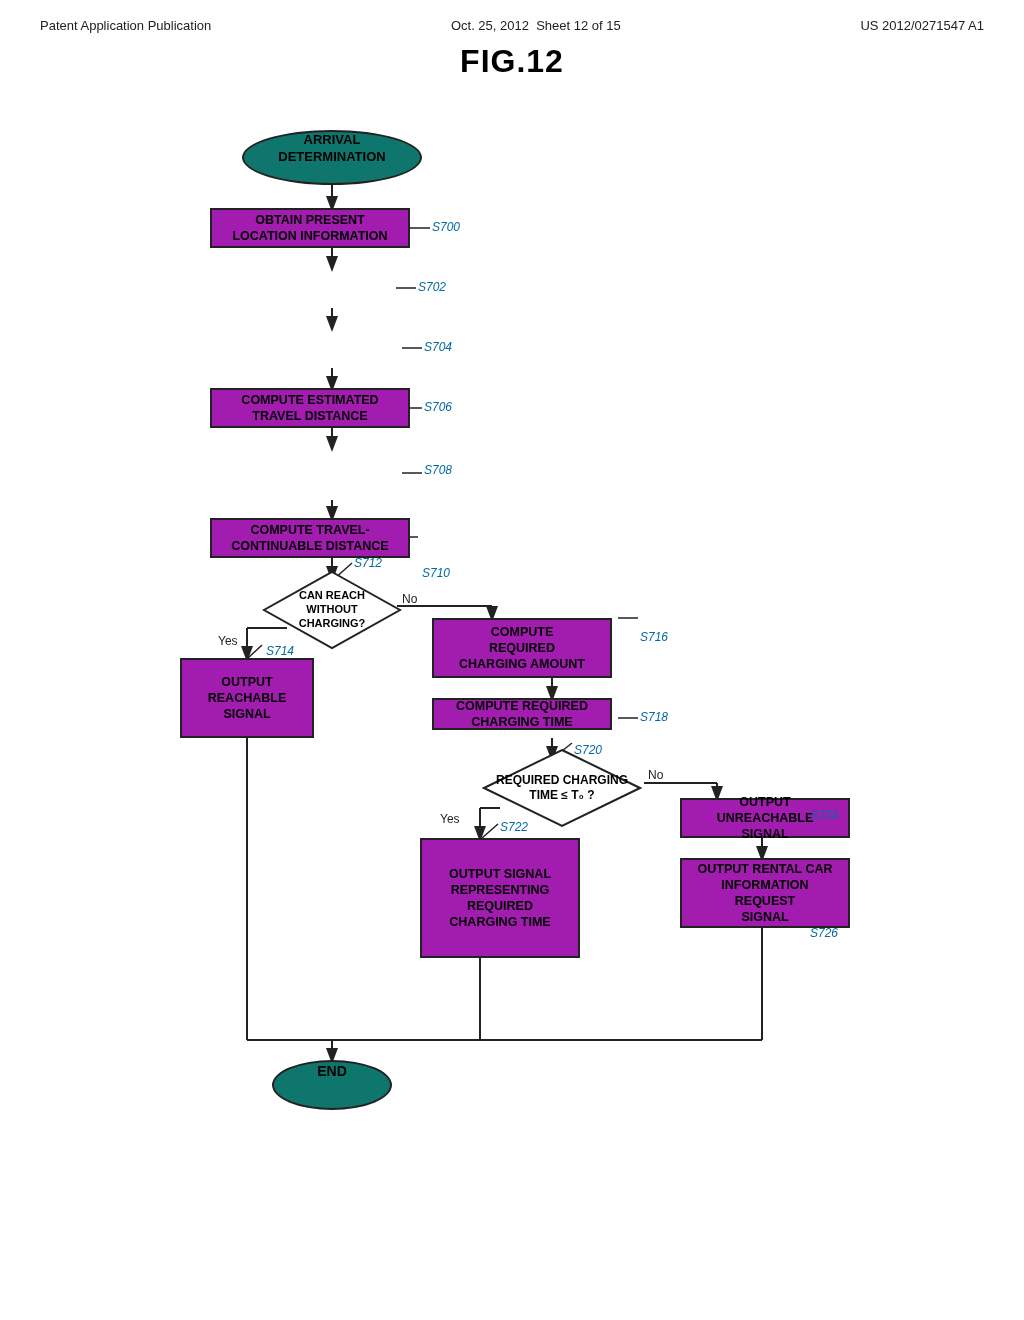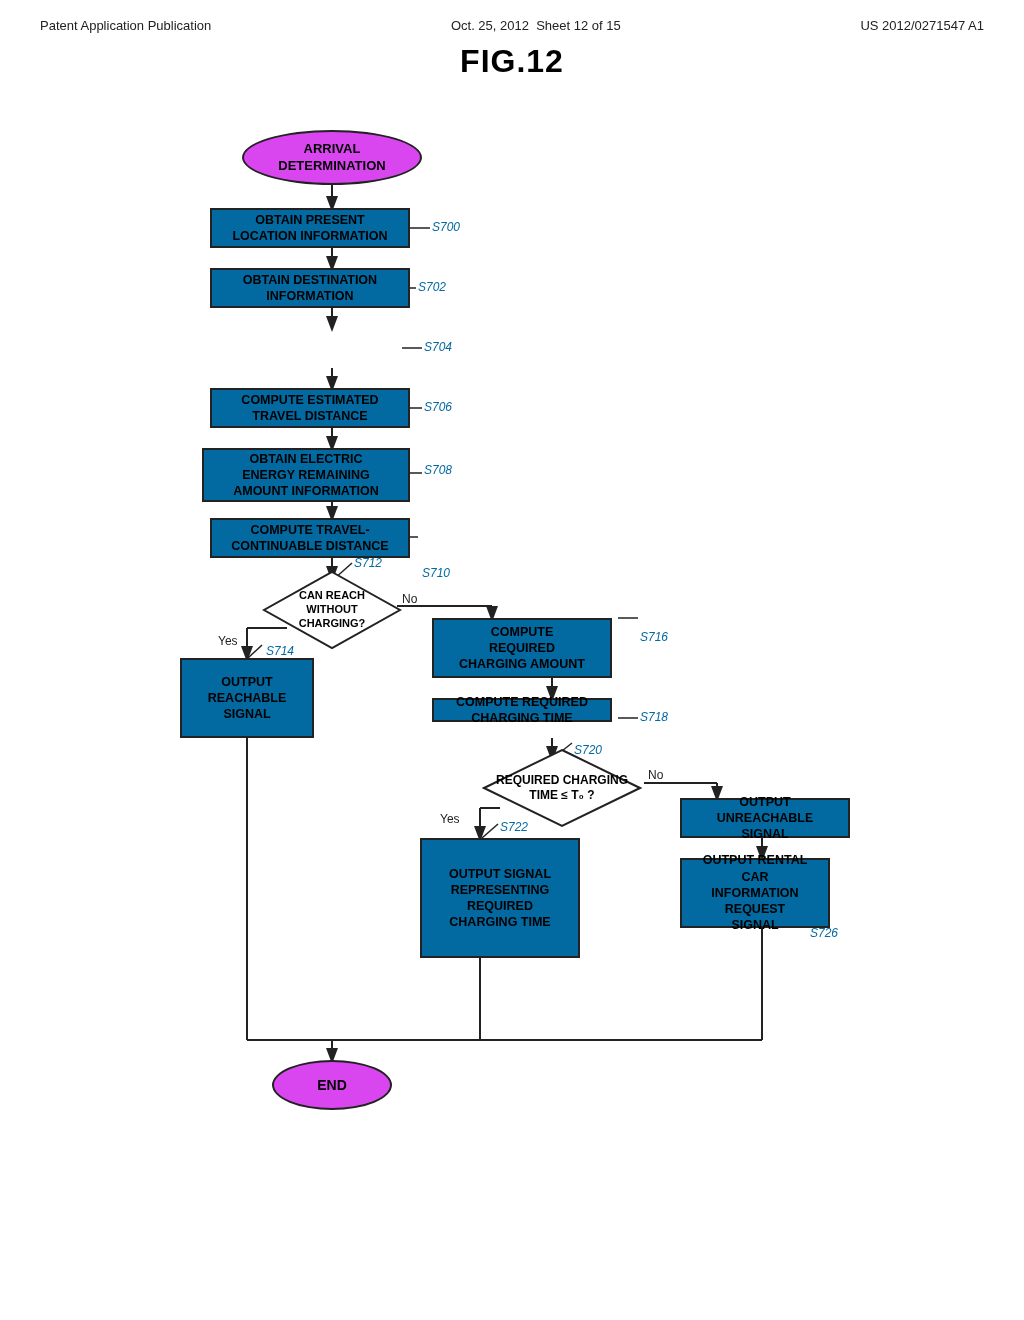--- a/index.html
+++ b/index.html
@@ -39,39 +39,38 @@
     
     .fc-wrap {
       position: relative;
       width: 100%;
       height: 1180px;
     }
 
     .fc-box {
       position: absolute;
       border: 2px solid #222;
-      background: #0369a1;
+      background: #a21caf;
       text-align: center;
       display: flex;
       align-items: center;
       justify-content: center;
       font-size: 12.5px;
       font-weight: bold;
       line-height: 1.3;
       padding: 4px 8px;
     }
 
     .fc-oval {
       position: absolute;
       border: 2px solid #222;
-      background: #d946ef;
+      background: #0f766e;
       border-radius: 50%;
       text-align: center;
       display: flex;
-      align-items: center;
       justify-content: center;
       font-size: 12.5px;
       font-weight: bold;
       line-height: 1.3;
     }
 
     
     .fc-svg {
       position: absolute;
       top: 0; left: 0;
@@ -191,39 +190,30 @@
     <div class="fc-oval" style="left:180px; top:30px; width:180px; height:55px;">
       <span style="font-size:13px; font-weight:bold; text-align:center; line-height:1.3;">ARRIVAL<br>DETERMINATION</span>
     </div>
 
     <div class="fc-box" style="left:148px; top:108px; width:200px; height:40px;">
       <span style="white-space:pre-line;">OBTAIN PRESENT
 LOCATION INFORMATION</span>
     </div>
     <div class="step-label" style="left:370px; top:120px;">S700</div>
 
-    <div class="fc-box" style="left:148px; top:168px; width:200px; height:40px;">
-      <span style="white-space:pre-line;">OBTAIN DESTINATION
-INFORMATION</span>
-    </div>
     <div class="step-label" style="left:356px; top:180px;">S702</div>
 
     <div class="step-label" style="left:362px; top:240px;">S704</div>
 
     <div class="fc-box" style="left:148px; top:288px; width:200px; height:40px;">
       <span style="white-space:pre-line;">COMPUTE ESTIMATED
 TRAVEL DISTANCE</span>
     </div>
     <div class="step-label" style="left:362px; top:300px;">S706</div>
 
-    <div class="fc-box" style="left:140px; top:348px; width:208px; height:54px;">
-      <span style="white-space:pre-line;">OBTAIN ELECTRIC
-ENERGY REMAINING
-AMOUNT INFORMATION</span>
-    </div>
     <div class="step-label" style="left:362px; top:363px;">S708</div>
 
     <div class="fc-box" style="left:148px; top:418px; width:200px; height:40px;">
       <span style="white-space:pre-line;">COMPUTE TRAVEL-
 CONTINUABLE DISTANCE</span>
     </div>
     <div class="step-label" style="left:360px; top:430px;margin-top:36px;">S710</div>
 
     <div style="position:absolute; left:200px; top:470px; width:140px; height:80px;">
       <svg viewBox="0 0 140 80" width="140" height="80" xmlns="http://www.w3.org/2000/svg">
@@ -243,21 +233,21 @@
 SIGNAL</span>
     </div>
 
     <div class="fc-box" style="left:370px; top:518px; width:180px; height:60px;">
       <span style="white-space:pre-line;">COMPUTE
 REQUIRED
 CHARGING AMOUNT</span>
     </div>
     <div class="step-label" style="left:578px; top:530px;">S716</div>
 
-    <div class="fc-box" style="left:370px; top:598px; width:180px; height:24px;">
+    <div class="fc-box" style="left:370px; top:598px; width:180px; height:32px;">
       <span style="white-space:pre-line;">COMPUTE REQUIRED
 CHARGING TIME</span>
     </div>
     <div class="step-label" style="left:578px; top:610px;">S718</div>
 
     <div style="position:absolute; left:420px; top:648px; width:160px; height:80px;">
       <svg viewBox="0 0 160 80" width="160" height="80" xmlns="http://www.w3.org/2000/svg">
         <polygon points="80,2 158,40 80,78 2,40" fill="white" stroke="#222" stroke-width="2"></polygon>
       </svg>
       <div style="position:absolute; top:0; left:0; width:160px; height:80px; display:flex; align-items:center; justify-content:center; text-align:center; font-size:12px; font-weight:bold; line-height:1.25;">REQUIRED CHARGING<br>TIME ≤ T₀ ?</div>
@@ -274,21 +264,21 @@
 REQUIRED
 CHARGING TIME</span>
     </div>
 
     <div class="fc-box" style="left:618px; top:698px; width:170px; height:40px;">
       <span style="white-space:pre-line;">OUTPUT UNREACHABLE
 SIGNAL</span>
     </div>
     <div class="step-label" style="left:748px; top:708px;">S724</div>
 
-    <div class="fc-box" style="left:618px; top:758px; width:150px; height:70px;">
+    <div class="fc-box" style="left:618px; top:758px; width:170px; height:70px;">
       <span style="white-space:pre-line;">OUTPUT RENTAL CAR
 INFORMATION REQUEST
 SIGNAL</span>
     </div>
     <div class="step-label" style="left:748px; top:826px;">S726</div>
 
     <div class="fc-oval" style="left:210px; top:960px; width:120px; height:50px;">
       <span style="font-size:14px; font-weight:bold;">END</span>
     </div>
 

